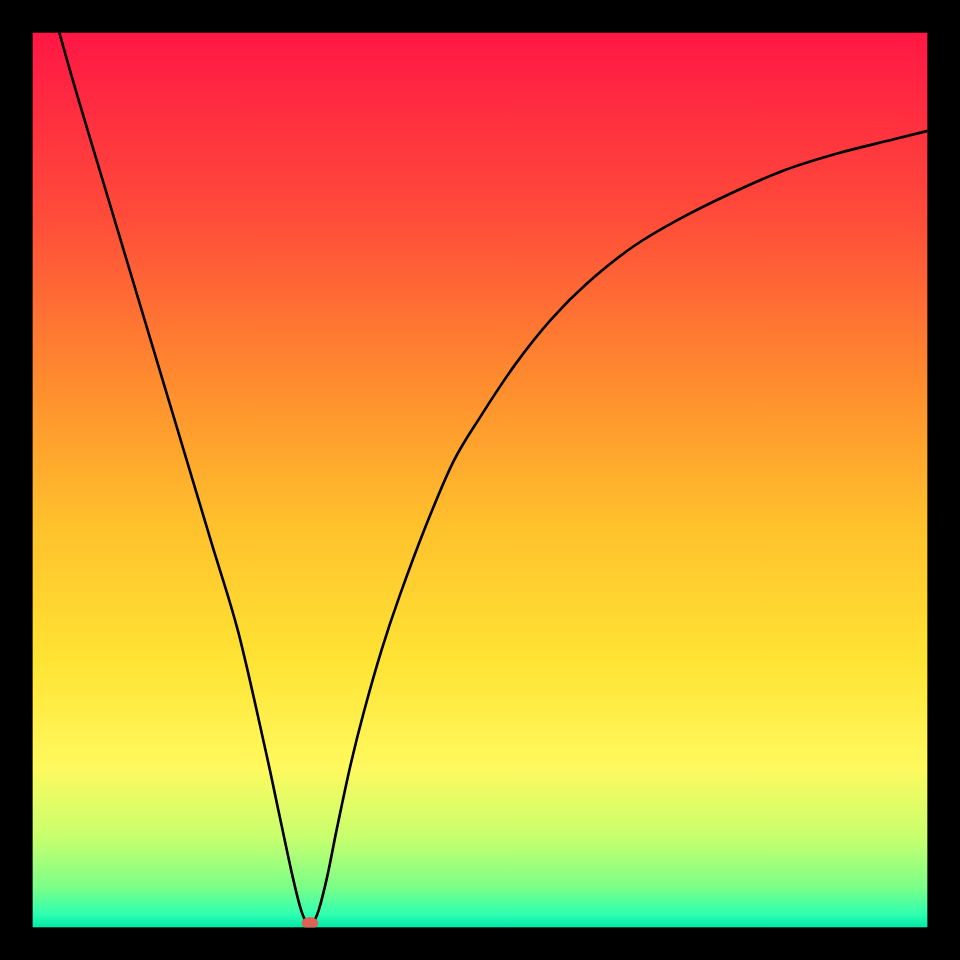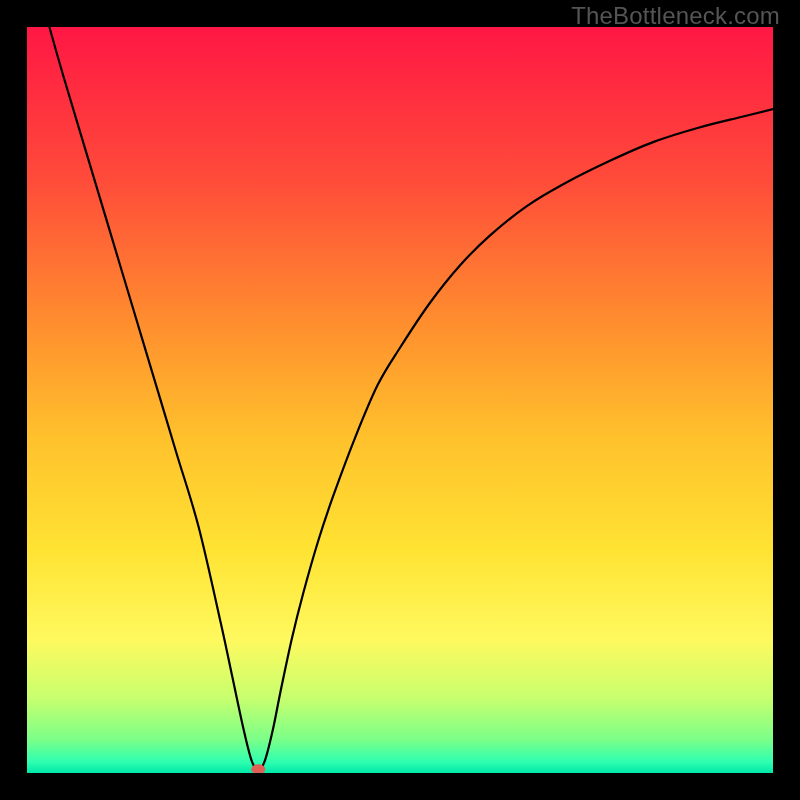--- a/index.html
+++ b/index.html
@@ -45,21 +45,20 @@
   .marker {
     fill: #e06055;
     stroke: none;
   }
 </style>
 </head>
 <body>
 
 <div class="outer">
 
-  <div class="watermark">TheBottleneck.com</div>
 
   <div class="plot">
     <svg id="chart-svg" viewBox="0 0 746 746" width="746" height="746">
       <defs>
         <linearGradient id="bg-grad" x1="0" y1="0" x2="0" y2="1">
             <stop offset="0.00%" stop-color="#ff1744"></stop>
             <stop offset="20.00%" stop-color="#ff4a3a"></stop>
             <stop offset="40.00%" stop-color="#ff8f2e"></stop>
             <stop offset="55.00%" stop-color="#ffc12c"></stop>
             <stop offset="70.00%" stop-color="#ffe333"></stop>

